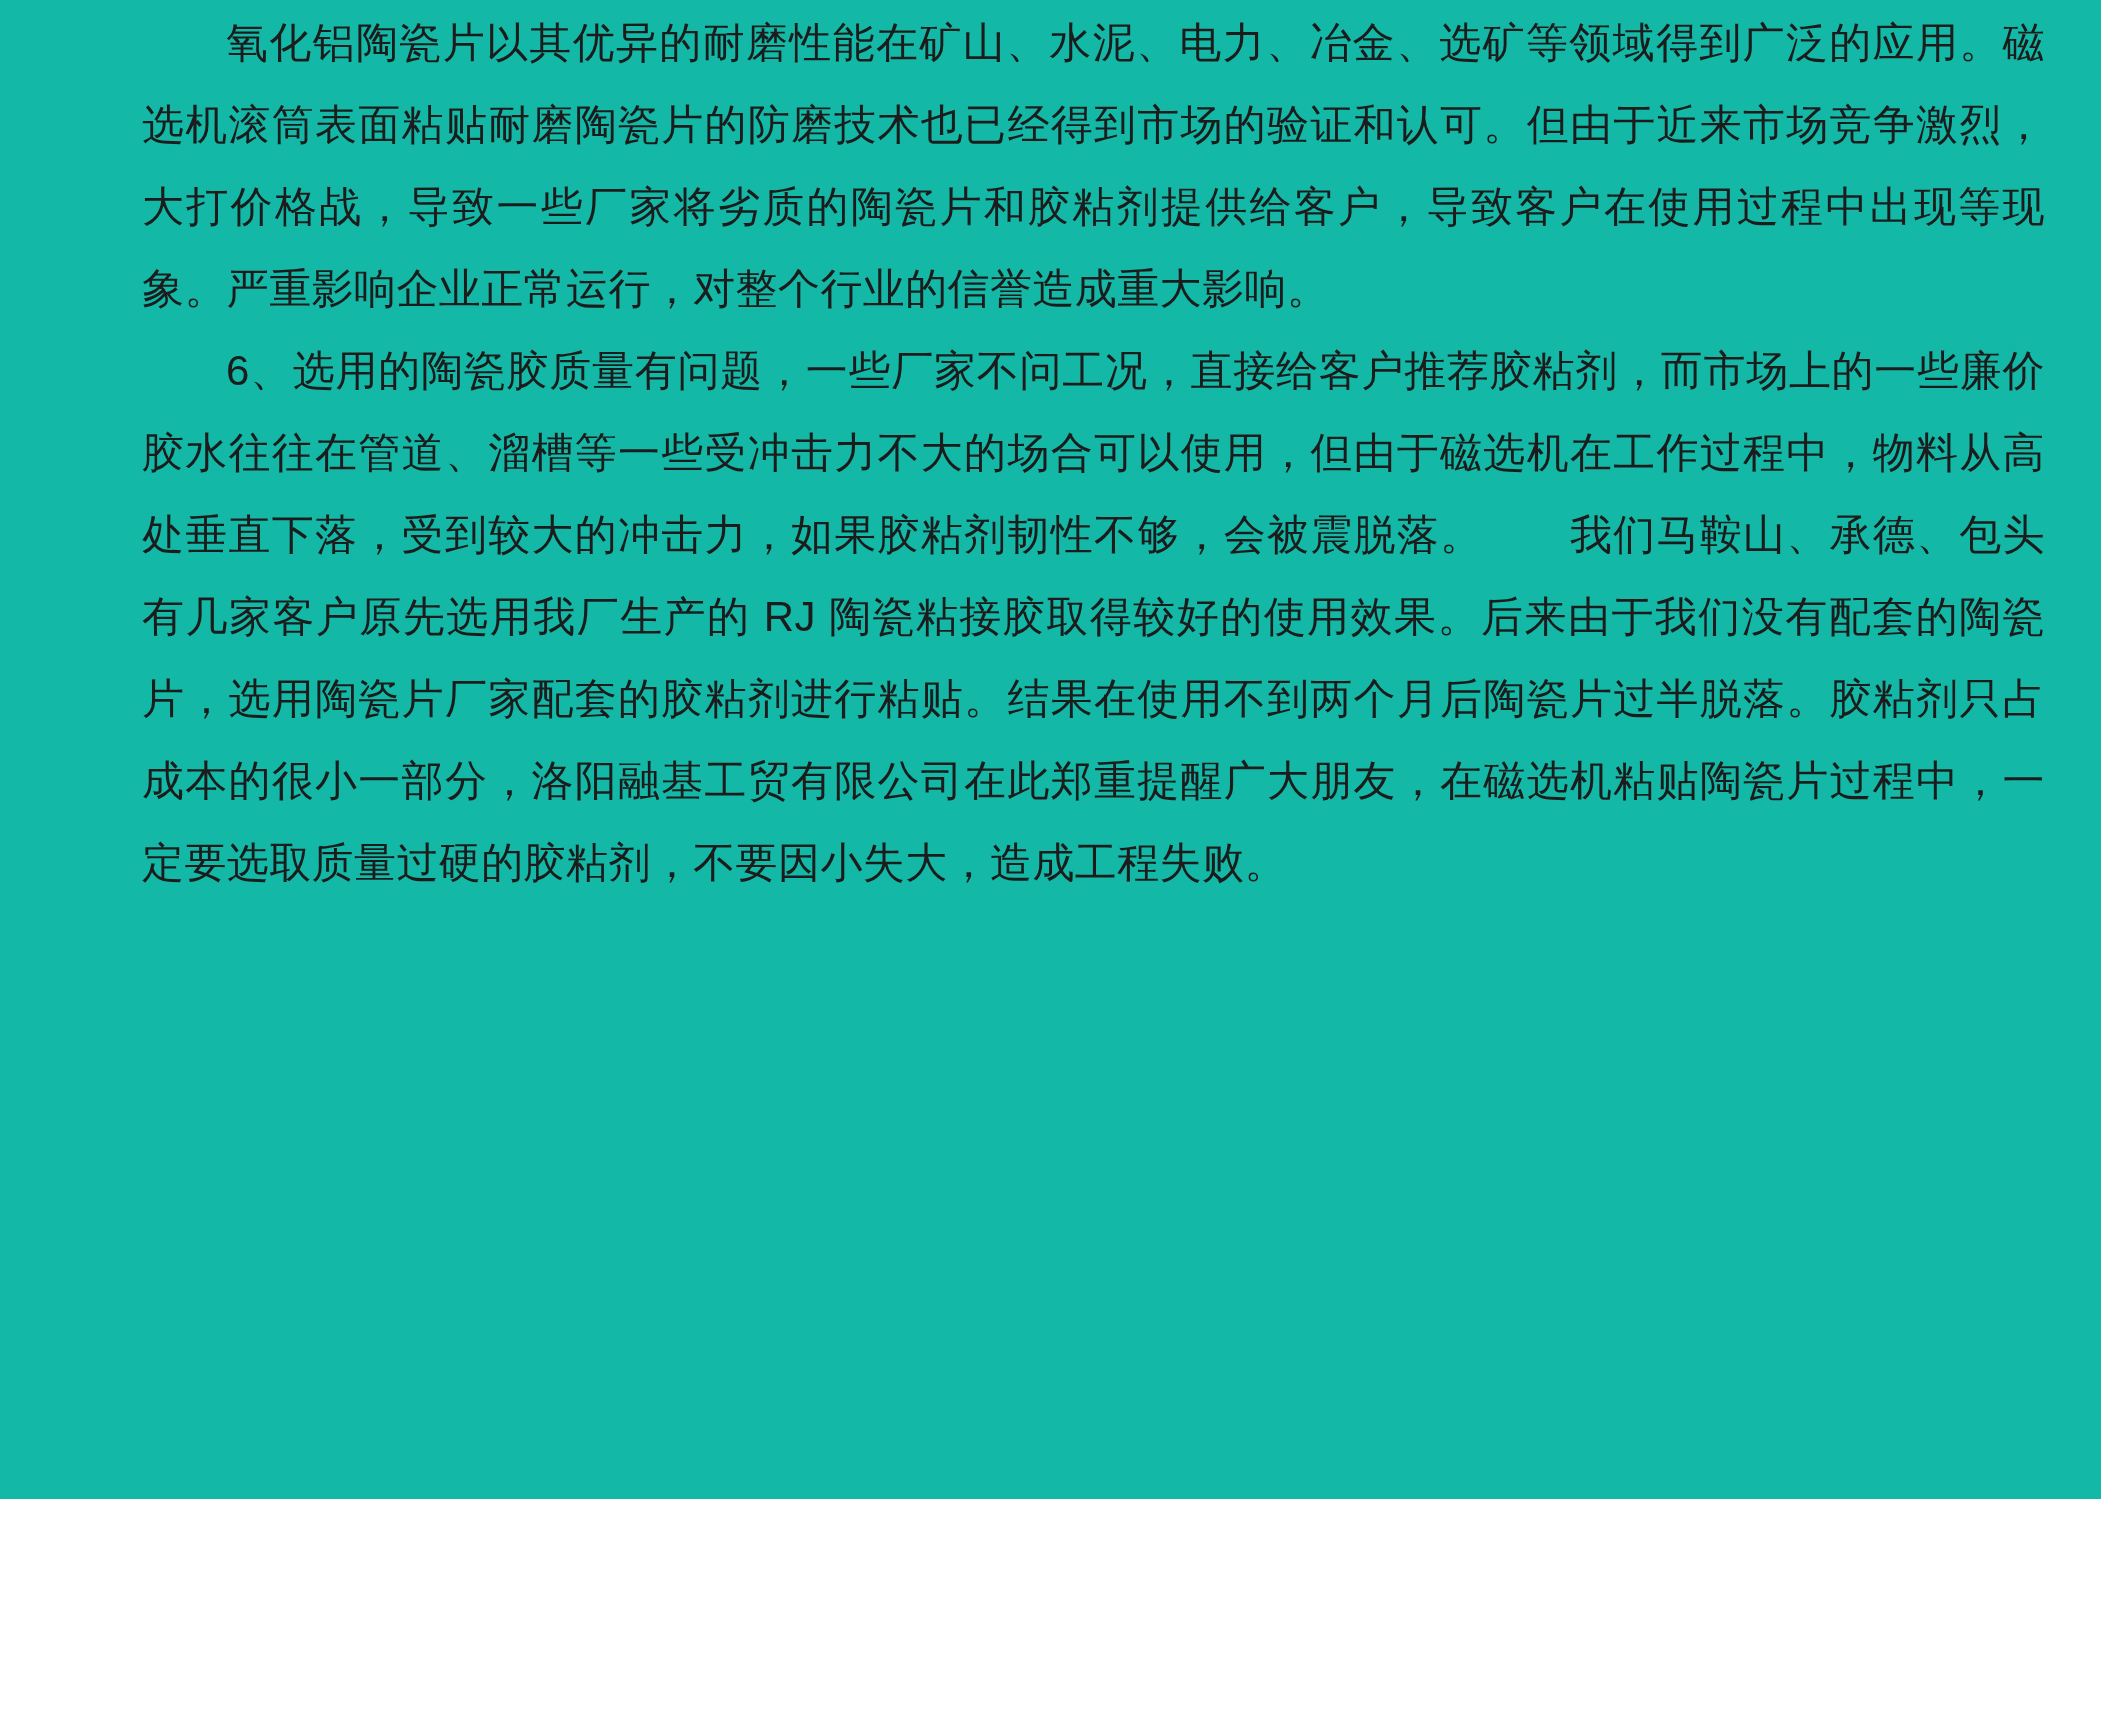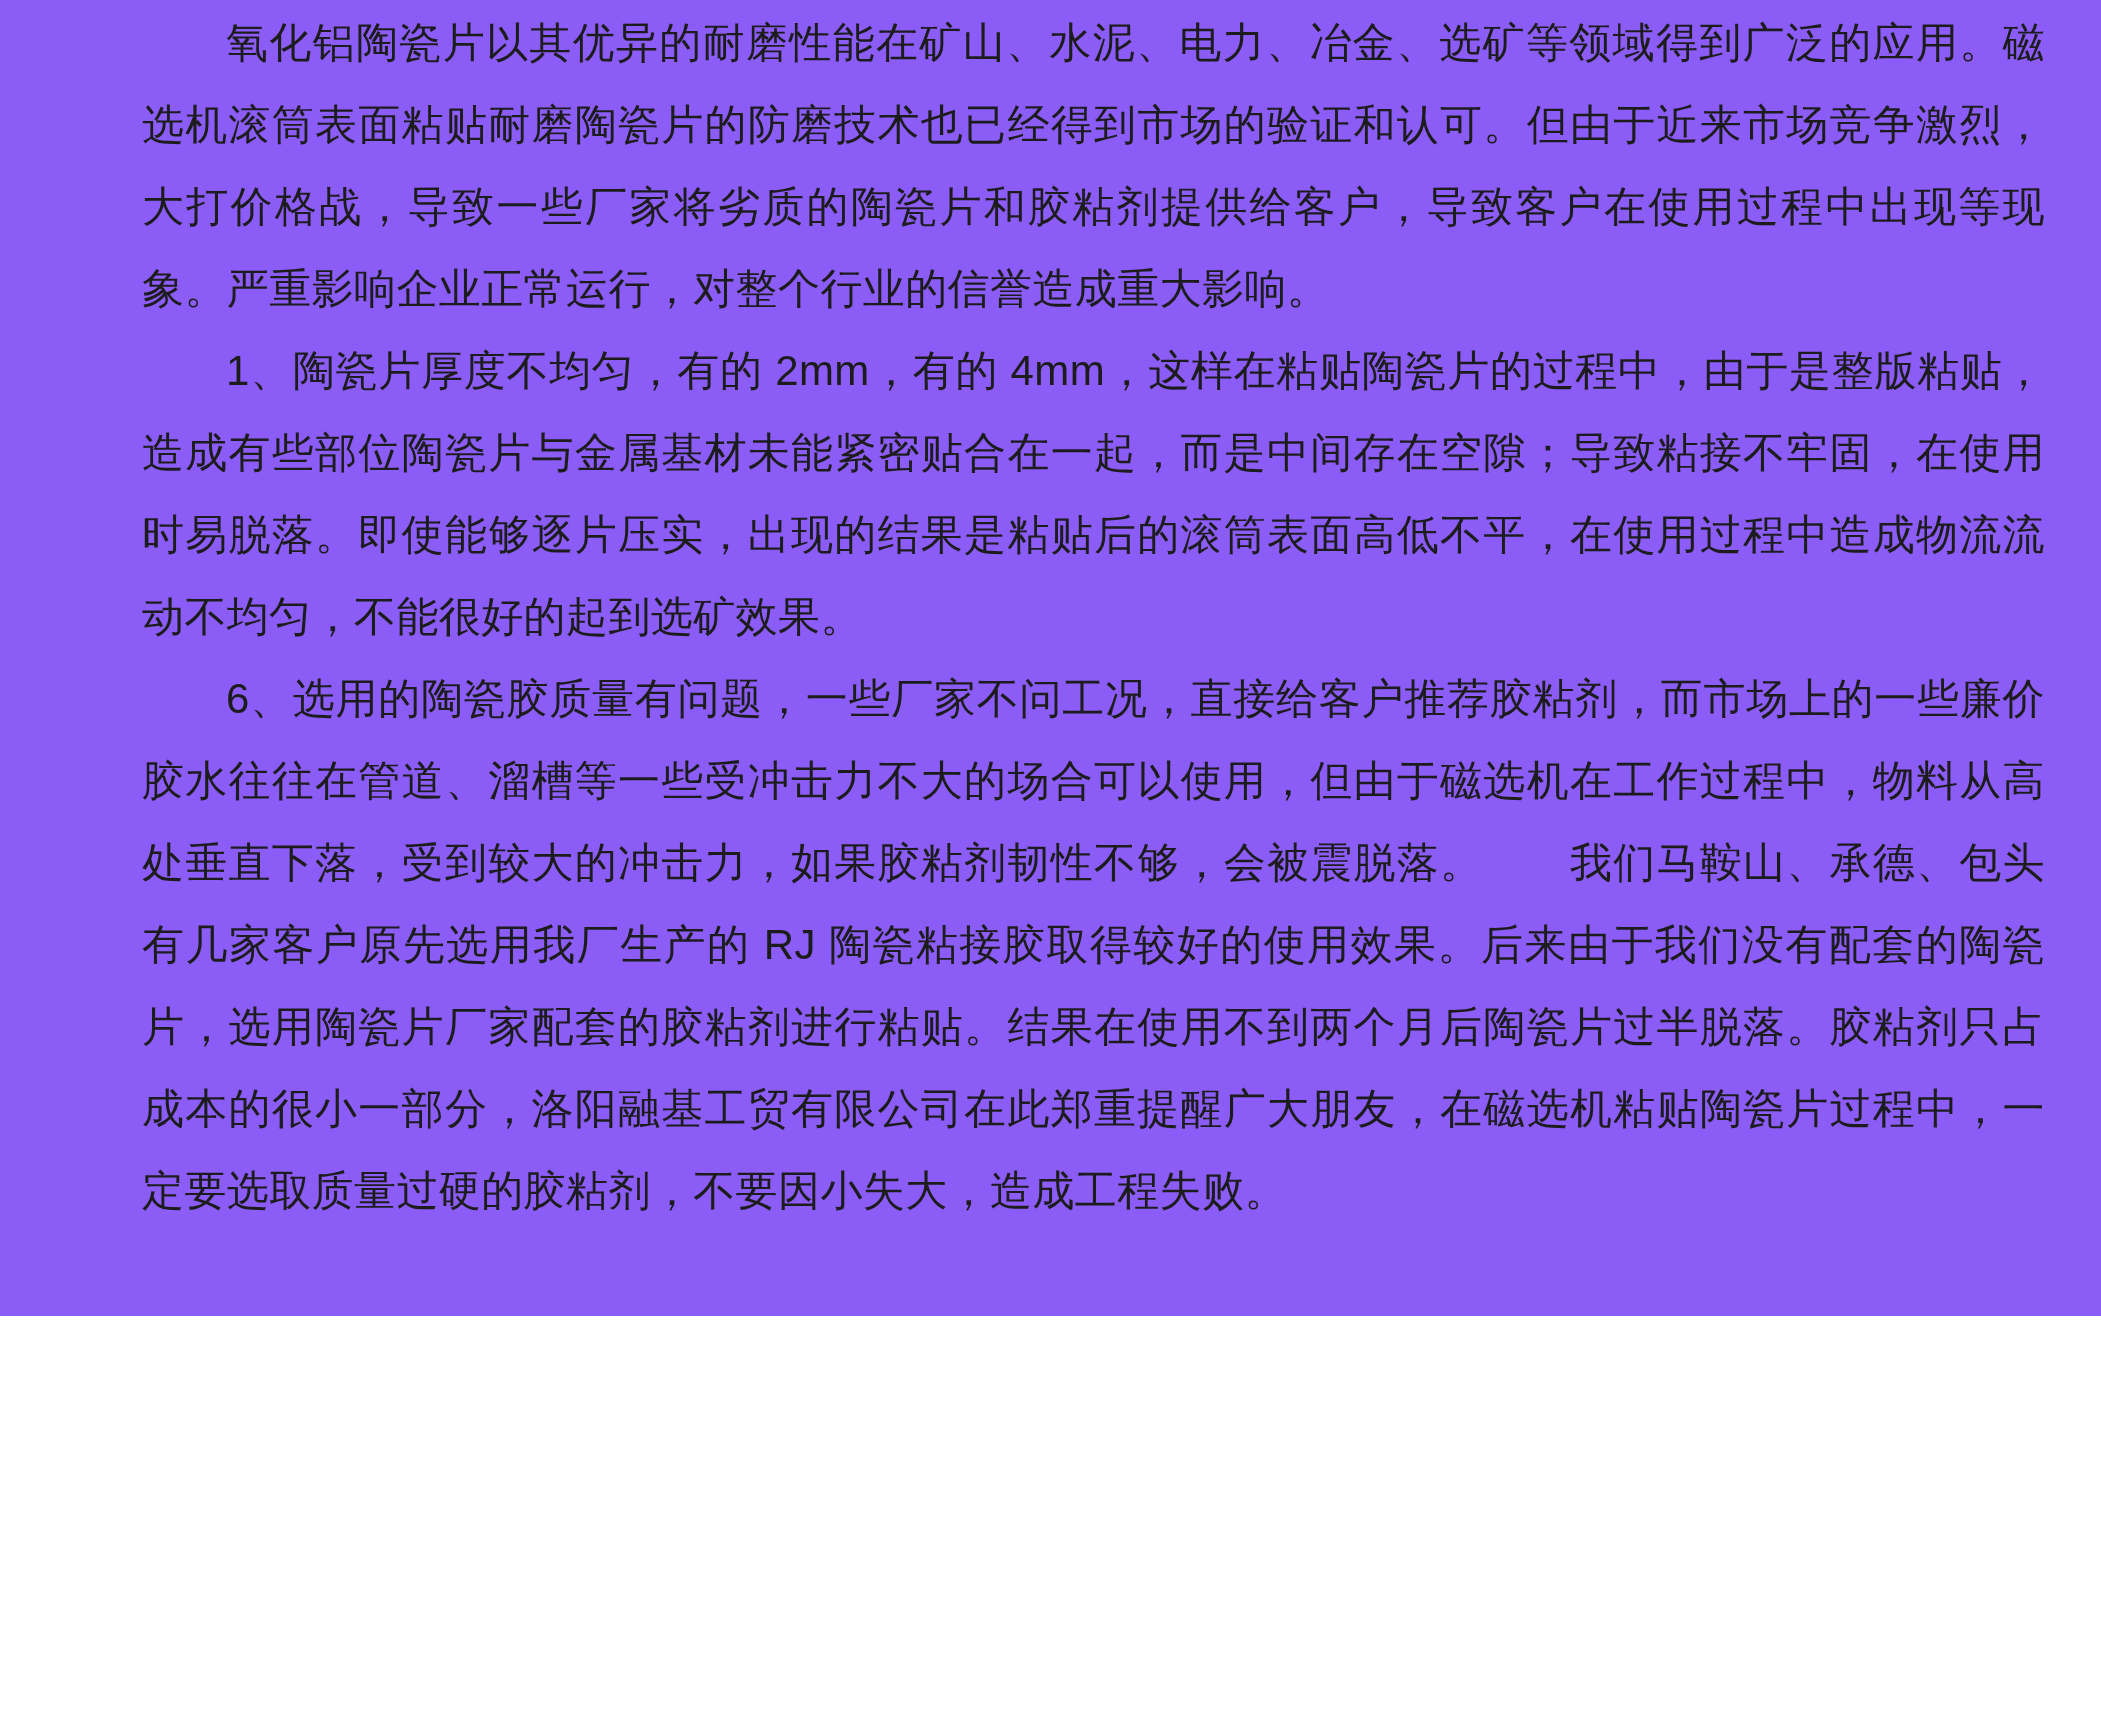--- a/index.html
+++ b/index.html
@@ -9,39 +9,38 @@
   }
   body {
     width: 2101px;
     height: 1729px;
     overflow: hidden;
     font-family: "Liberation Sans", "DejaVu Sans", sans-serif;
   }
   .doc-page {
     box-sizing: border-box;
     width: 2101px;
-    height: 1316px;
+    height: 1499px;
     padding: 1.7px 56px 0 142px;
-    background: #8b5cf6;
+    background: #14b8a6;
   }
   .doc-page p {
     margin: 0;
     padding: 0;
     font-size: 42px;
     line-height: 82px;
     color: #1c1c1c;
     text-align: justify;
     text-justify: inter-ideograph;
     text-indent: 2em;
     letter-spacing: 0.4px;
     word-break: break-all;
     font-weight: 500;
   }
 </style>
 </head>
 <body>
 
 <div class="doc-page">
   <p>氧化铝陶瓷片以其优异的耐磨性能在矿山、水泥、电力、冶金、选矿等领域得到广泛的应用。磁选机滚筒表面粘贴耐磨陶瓷片的防磨技术也已经得到市场的验证和认可。但由于近来市场竞争激烈，大打价格战，导致一些厂家将劣质的陶瓷片和胶粘剂提供给客户，导致客户在使用过程中出现等现象。严重影响企业正常运行，对整个行业的信誉造成重大影响。</p>
-  <p>1、陶瓷片厚度不均匀，有的 2mm，有的 4mm，这样在粘贴陶瓷片的过程中，由于是整版粘贴，造成有些部位陶瓷片与金属基材未能紧密贴合在一起，而是中间存在空隙；导致粘接不牢固，在使用时易脱落。即使能够逐片压实，出现的结果是粘贴后的滚筒表面高低不平，在使用过程中造成物流流动不均匀，不能很好的起到选矿效果。</p>
   <p>6、选用的陶瓷胶质量有问题，一些厂家不问工况，直接给客户推荐胶粘剂，而市场上的一些廉价胶水往往在管道、溜槽等一些受冲击力不大的场合可以使用，但由于磁选机在工作过程中，物料从高处垂直下落，受到较大的冲击力，如果胶粘剂韧性不够，会被震脱落。　　我们马鞍山、承德、包头有几家客户原先选用我厂生产的 RJ 陶瓷粘接胶取得较好的使用效果。后来由于我们没有配套的陶瓷片，选用陶瓷片厂家配套的胶粘剂进行粘贴。结果在使用不到两个月后陶瓷片过半脱落。胶粘剂只占成本的很小一部分，洛阳融基工贸有限公司在此郑重提醒广大朋友，在磁选机粘贴陶瓷片过程中，一定要选取质量过硬的胶粘剂，不要因小失大，造成工程失败。</p>
 </div>
 
 
 </body></html>

